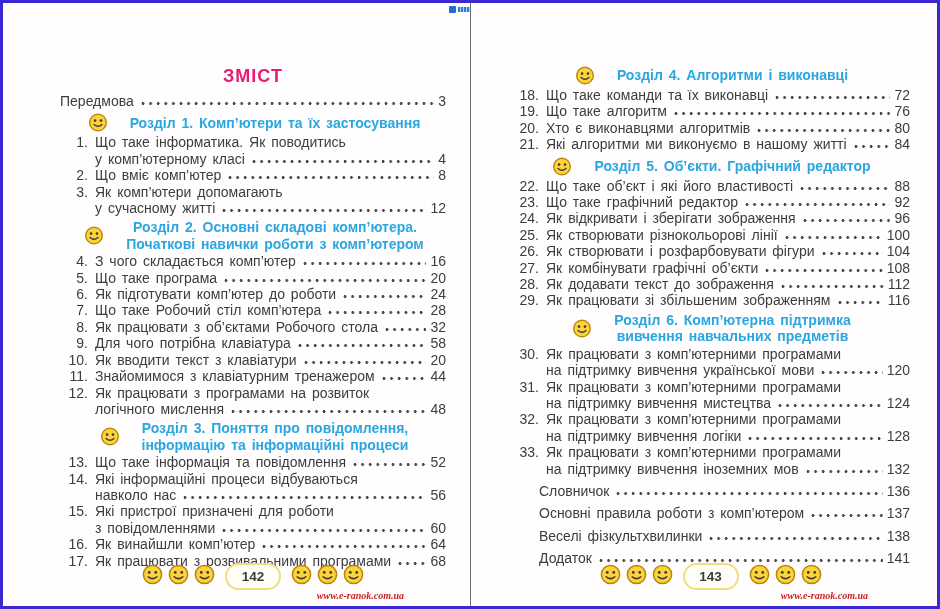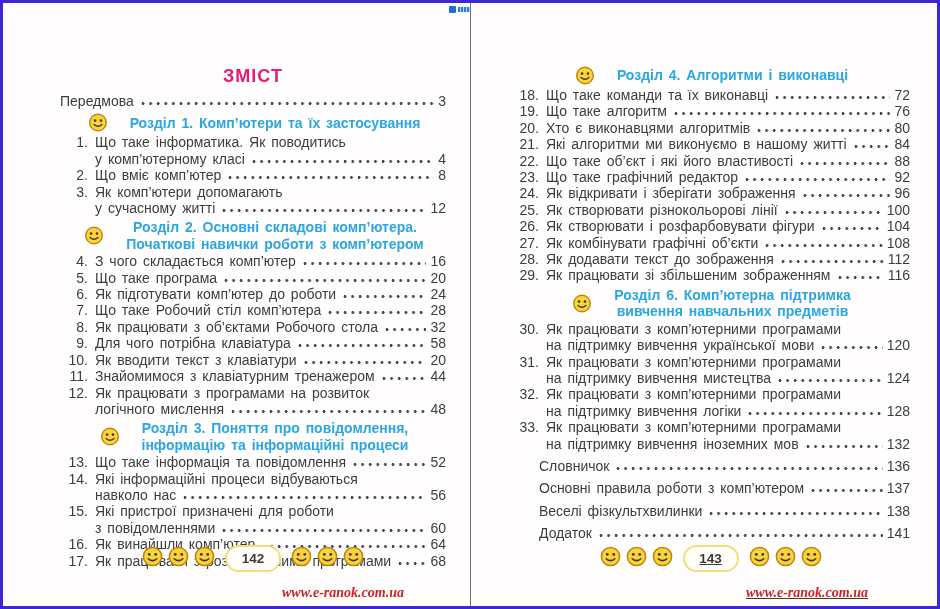--- a/index.html
+++ b/index.html
@@ -32,30 +32,30 @@
             background-size:7.6px 5px; background-repeat:repeat-x; min-width:8px; }
   .pg { margin-left:2px; }
   .spaced { margin-top:6px;margin-left:28px; }
 
   .section { display:flex; justify-content:center; align-items:center; gap:20px; margin:3px 0 1px; }
   .s-lines { text-align:center; color:#2aa7e0; font-weight:bold; }
   .s-icon { width:24px; height:21px; flex:0 0 auto; display:inline-block; }
   .s-icon svg, .smiley svg { width:100%; height:100%; display:block; }
 
   .footer { position:absolute; left:54px; right:24px; bottom:18px; }
-  .page-right .footer { left:40px; right:30px;text-decoration:underline; }
+  .page-right .footer { left:40px; right:30px; }
   .deco-row { display:flex; justify-content:center; align-items:flex-start; gap:3px; height:27px; }
   .smiley { width:23px; height:23px; display:inline-block; }
   .badge { display:inline-flex; justify-content:center; align-items:center;
            width:52px; height:23px; margin:0 6px; background:#fffef8;
            border:2px solid #f1dd7c; border-radius:14px;
            font-size:13.5px; font-weight:bold; color:#3b3b3b; }
-  .site { margin-top:13px; text-align:right; padding-right:42px;
+  .site { margin-top:0; text-align:right; padding-right:42px;
           font-family:"Liberation Serif", serif; font-style:italic; font-weight:bold;
-          font-size:14px; color:#cc2127; }
+          font-size:10px; color:#cc2127; }
 </style>
 </head>
 <body>
 
 <div class="frame">
 
   <div class="watermark">
     <span class="wm-box"></span>
     <span class="wm-tx"></span>
   </div>
@@ -367,20 +367,33 @@
           </div>
         </div>
         <div class="item">
           <div class="line">
             <span class="num">21.</span>
             <span class="txt">Які алгоритми ми виконуємо в нашому житті</span>
             <span class="leader"></span>
             <span class="pg">84</span>
           </div>
         </div>
+        <div class="section">
+          <span class="s-icon">
+            <svg viewBox="0 0 24 24" xmlns="http://www.w3.org/2000/svg">
+              <circle cx="12" cy="12" r="9.5" fill="#fdd33a" stroke="#b8860b" stroke-width="1.6"></circle>
+              <circle cx="8.6" cy="9.8" r="1.5" fill="#3a3a3a"></circle>
+              <circle cx="15.4" cy="9.8" r="1.5" fill="#3a3a3a"></circle>
+              <path d="M7.5 14.3 Q12 18.4 16.5 14.3" stroke="#3a3a3a" stroke-width="1.6" fill="none" stroke-linecap="round"></path>
+            </svg>
+          </span>
+          <div class="s-lines">
+            <div>Розділ 5. Об’єкти. Графічний редактор</div>
+          </div>
+        </div>
         <div class="item">
           <div class="line">
             <span class="num">22.</span>
             <span class="txt">Що таке об’єкт і які його властивості</span>
             <span class="leader"></span>
             <span class="pg">88</span>
           </div>
         </div>
         <div class="item">
           <div class="line">

